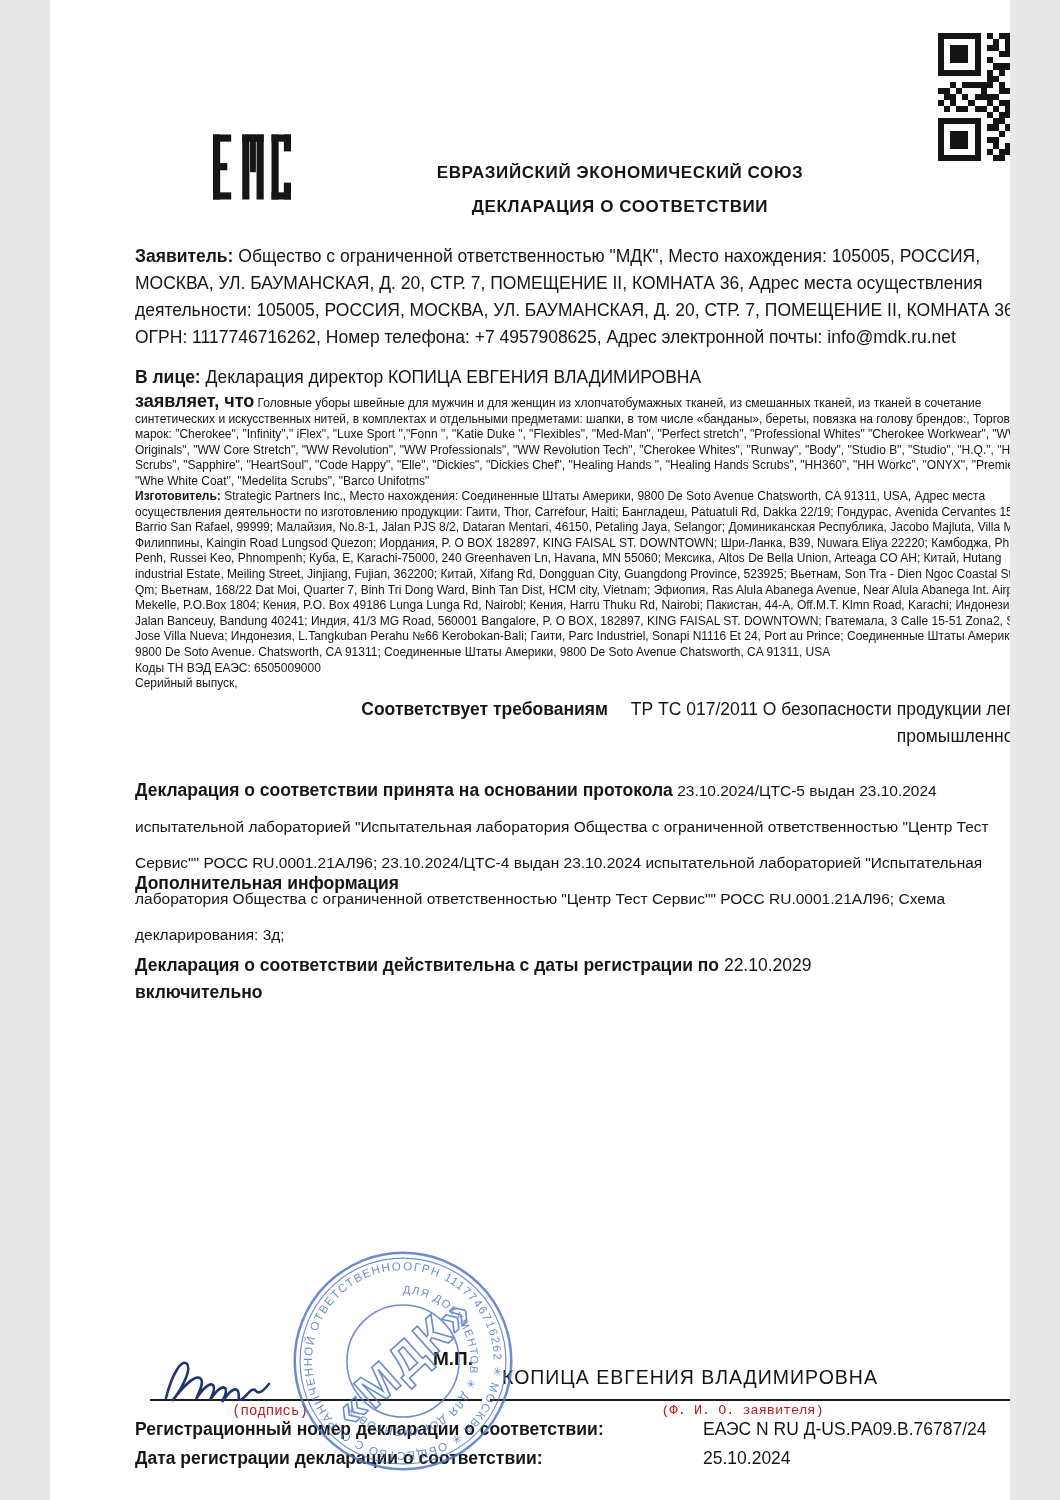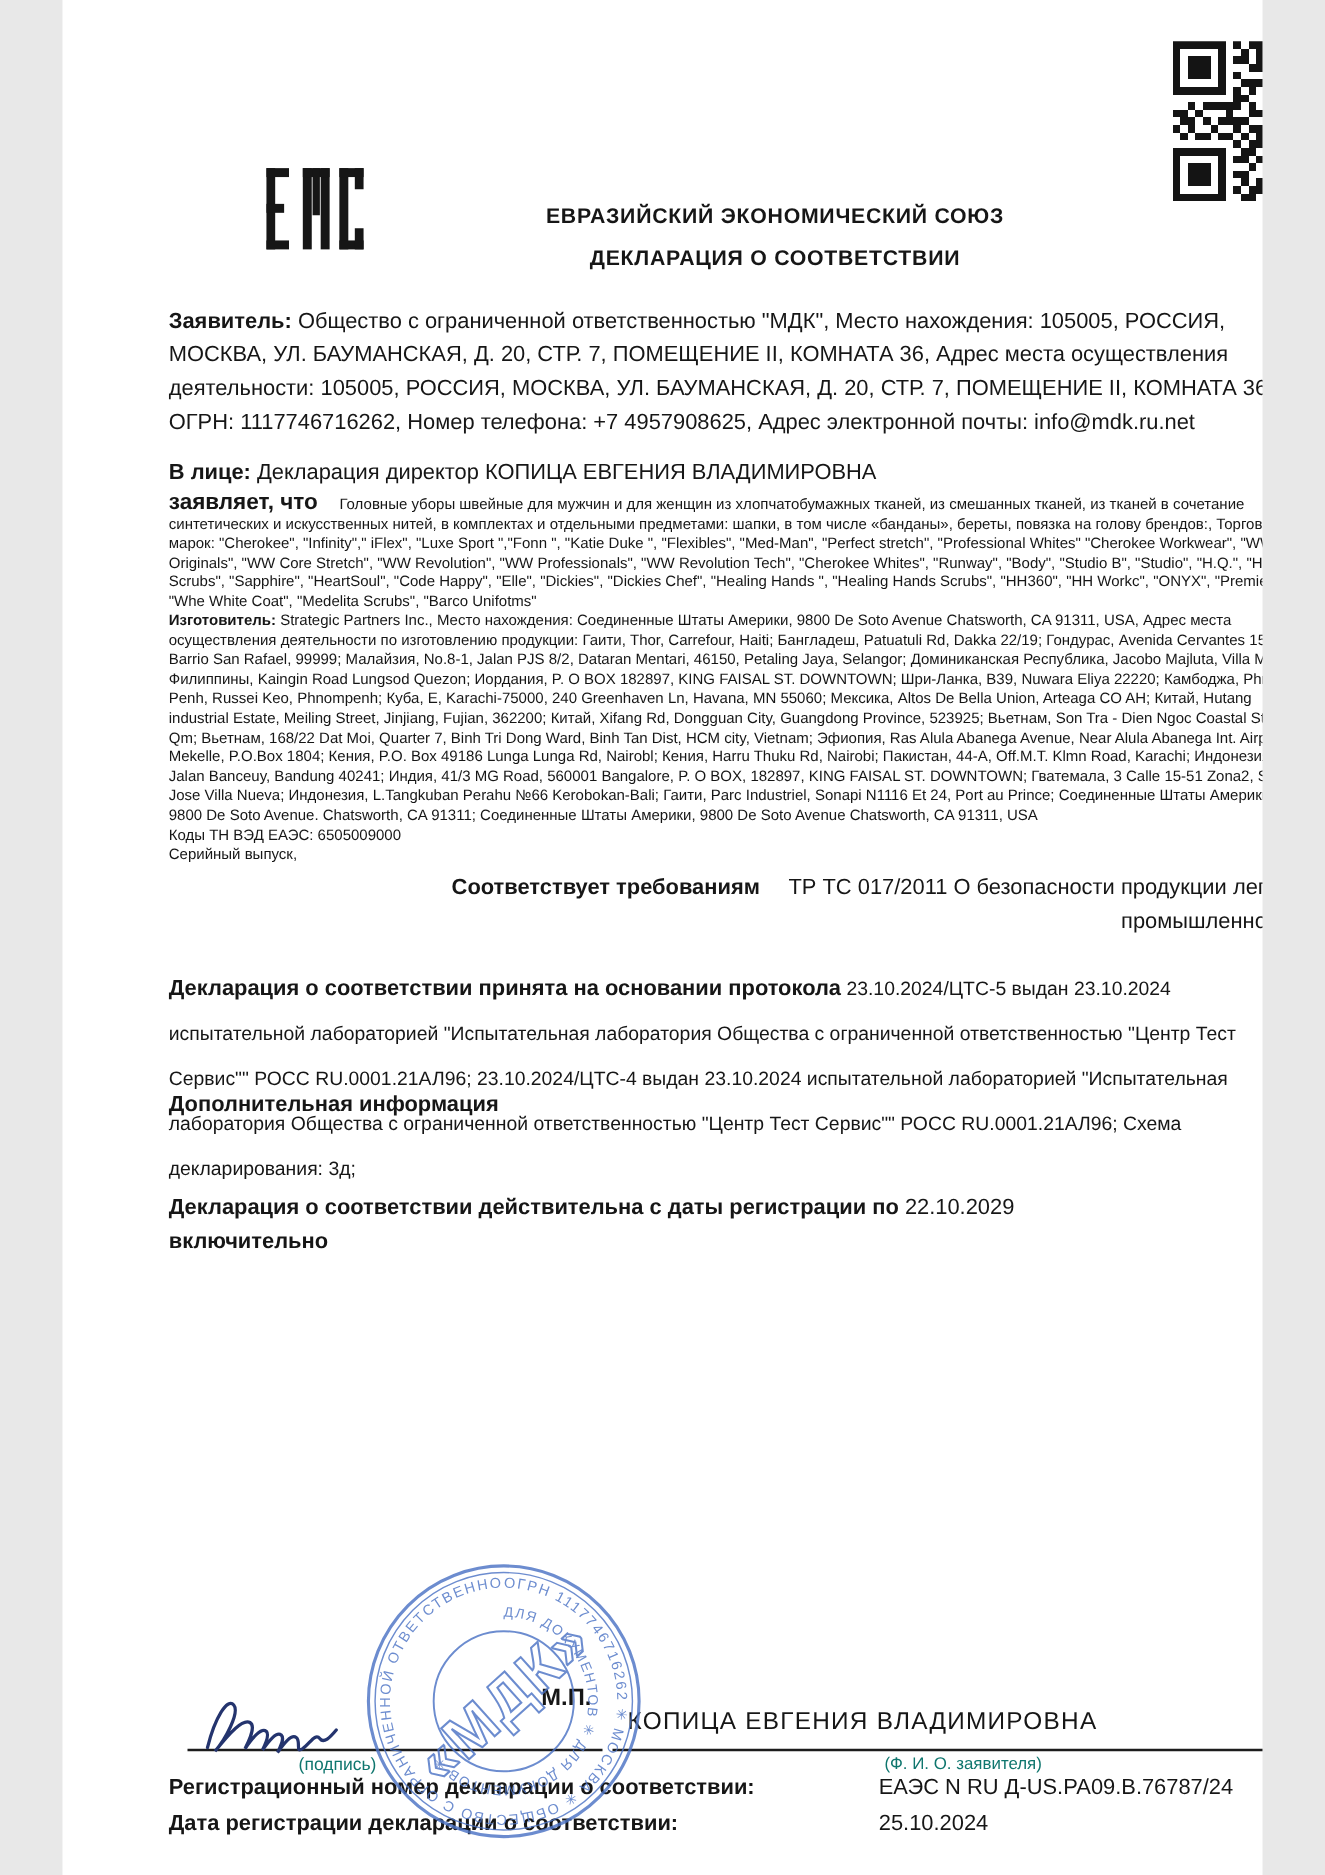--- a/index.html
+++ b/index.html
@@ -12,21 +12,21 @@
   
   .title{width:900px; left:120px; text-align:center; font-weight:bold;
          font-size:17px; letter-spacing:.6px;}
   
   .para{left:85px; width:905px; font-size:17.5px; line-height:27px;}
   .para b{font-weight:bold;}
   .small{font-size:12px; line-height:15.6px;}
   .smallpara{left:85px; width:905px;}
   .lbl-big{font-size:18px; font-weight:bold;}
   .mid{font-size:15.5px; line-height:36px;}
-  .caption{font-size:14px; color:#0f766e; text-align:center;}
+  .caption{font-size:14px; color:#b91c1c; text-align:center;font-family:Liberation Mono, monospace;}
   .sigline{border-top:2px solid #1c1c1c; height:0;}
   .bold{font-weight:bold;}
   .regrow-label{font-size:17.5px; font-weight:bold;}
   .regrow-value{font-size:17.5px;}
   
   #qr-svg{shape-rendering:crispEdges;}
   
   .stamp{opacity:.82; z-index:6;}
   .sig-svg{z-index:4;}
   .overtext{z-index:2;}
@@ -304,21 +304,21 @@
     <b>Заявитель:</b>
     <span>Общество с ограниченной ответственностью "МДК", Место нахождения: 105005, РОССИЯ, МОСКВА, УЛ. БАУМАНСКАЯ, Д. 20, СТР. 7, ПОМЕЩЕНИЕ II, КОМНАТА 36, Адрес места осуществления деятельности: 105005, РОССИЯ, МОСКВА, УЛ. БАУМАНСКАЯ, Д. 20, СТР. 7, ПОМЕЩЕНИЕ II, КОМНАТА 36, ОГРН: 1117746716262, Номер телефона: +7 4957908625, Адрес электронной почты: info@mdk.ru.net</span>
   </div>
 
   <div class="abs para" style="top:364px;">
     <b>В лице:</b>
     <span>Декларация директор КОПИЦА ЕВГЕНИЯ ВЛАДИМИРОВНА</span>
   </div>
 
   <div class="abs smallpara small" style="top:394px;">
-    <b class="lbl-big" style="margin-right:14px;">заявляет, что</b>
+    <b class="lbl-big" style="">заявляет, что</b>
     <span>Головные уборы швейные для мужчин и для женщин из хлопчатобумажных тканей, из смешанных тканей, из тканей в сочетание синтетических и искусственных нитей, в комплектах и отдельными предметами: шапки, в том числе «банданы», береты, повязка на голову брендов:, Торговых марок: "Cherokee", "Infinity"," iFlex", "Luxe Sport ","Fonn ", "Katie Duke ", "Flexibles", "Med-Man", "Perfect stretch", "Professional Whites" "Cherokee Workwear", "WW Originals", "WW Core Stretch", "WW Revolution", "WW Professionals", "WW Revolution Tech", "Cherokee Whites", "Runway", "Body", "Studio B", "Studio", "H.Q.", "H.Q Scrubs", "Sapphire", "HeartSoul", "Code Happy", "Elle", "Dickies", "Dickies Chef", "Healing Hands ", "Healing Hands Scrubs", "HH360", "HH Workc", "ONYX", "Premiere", "Whe White Coat", "Medelita Scrubs", "Barco Unifotms"</span>
   </div>
 
   <div class="abs smallpara small" style="top:489px;">
     <div>
       <b>Изготовитель:</b>
       <span>Strategic Partners Inc., Место нахождения: Соединенные Штаты Америки, 9800 De Soto Avenue Chatsworth, CA 91311, USA, Адрес места осуществления деятельности по изготовлению продукции: Гаити, Thor, Carrefour, Haiti; Бангладеш, Patuatuli Rd, Dakka 22/19; Гондурас, Avenida Cervantes 1515, Barrio San Rafael, 99999; Малайзия, No.8-1, Jalan PJS 8/2, Dataran Mentari, 46150, Petaling Jaya, Selangor; Доминиканская Республика, Jacobo Majluta, Villa Mella; Филиппины, Kaingin Road Lungsod Quezon; Иордания, P. O BOX 182897, KING FAISAL ST. DOWNTOWN; Шри-Ланка, B39, Nuwara Eliya 22220; Камбоджа, Phnom Penh, Russei Keo, Phnompenh; Куба, E, Karachi-75000, 240 Greenhaven Ln, Havana, MN 55060; Мексика, Altos De Bella Union, Arteaga CO AH; Китай, Hutang industrial Estate, Meiling Street, Jinjiang, Fujian, 362200; Китай, Xifang Rd, Dongguan City, Guangdong Province, 523925; Вьетнам, Son Tra - Dien Ngoc Coastal Street, Qm; Вьетнам, 168/22 Dat Moi, Quarter 7, Binh Tri Dong Ward, Binh Tan Dist, HCM city, Vietnam; Эфиопия, Ras Alula Abanega Avenue, Near Alula Abanega Int. Airport, Mekelle, P.O.Box 1804; Кения, P.O. Box 49186 Lunga Lunga Rd, Nairobl; Кения, Harru Thuku Rd, Nairobi; Пакистан, 44-A, Off.M.T. Klmn Road, Karachi; Индонезия, Jalan Banceuy, Bandung 40241; Индия, 41/3 MG Road, 560001 Bangalore, P. O BOX, 182897, KING FAISAL ST. DOWNTOWN; Гватемала, 3 Calle 15-51 Zona2, San Jose Villa Nueva; Индонезия, L.Tangkuban Perahu №66 Kerobokan-Bali; Гаити, Parc Industriel, Sonapi N1116 Et 24, Port au Prince; Соединенные Штаты Америки, 9800 De Soto Avenue. Chatsworth, CA 91311; Соединенные Штаты Америки, 9800 De Soto Avenue Chatsworth, CA 91311, USA</span>
     </div>
     <div>Коды ТН ВЭД ЕАЭС: 6505009000</div>
     <div>Серийный выпуск,</div>
@@ -353,21 +353,21 @@
     </svg>
   </div>
 
   <div class="abs sigline overtext" style="left:100px; top:1399px; width:332px;"></div>
   <div class="abs caption" style="left:140px; top:1403px; width:160px;">(подпись)</div>
 
   <div class="abs bold overtext" style="left:383px; top:1348px; font-size:19px;">М.П.</div>
 
   <div class="abs overtext" style="left:452px; top:1366px; font-size:19.5px; letter-spacing:1px;text-align:right;">КОПИЦА ЕВГЕНИЯ ВЛАДИМИРОВНА</div>
   <div class="abs sigline overtext" style="left:440px; top:1399px; width:545px;"></div>
-  <div class="abs caption" style="left:448px; top:1403px; width:545px; font-size:13.5px;">(Ф. И. О. заявителя)</div>
+  <div class="abs caption" style="left:420px; top:1403px; width:545px; font-size:13.5px;">(Ф. И. О. заявителя)</div>
 
   <div class="abs regrow-label" style="left:85px; top:1419px;">Регистрационный номер декларации о соответствии:</div>
   <div class="abs regrow-value" style="left:653px; top:1419px;">ЕАЭС N RU Д-US.РА09.В.76787/24</div>
   <div class="abs regrow-label" style="left:85px; top:1448px;">Дата регистрации декларации о соответствии:</div>
   <div class="abs regrow-value" style="left:653px; top:1448px;">25.10.2024</div>
 
   <div class="abs stamp" style="left:237px; top:1245px;">
     <svg width="232" height="232" viewBox="0 0 240 240">
       <g stroke="#4d74c5" fill="none">
         <circle cx="120" cy="120" r="112" stroke-width="2.6"></circle>

